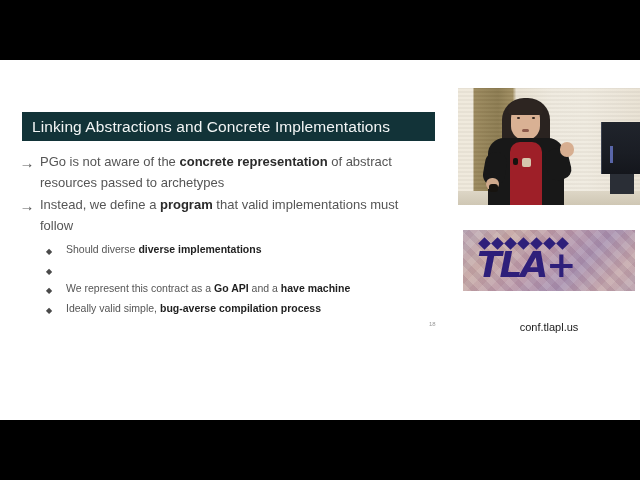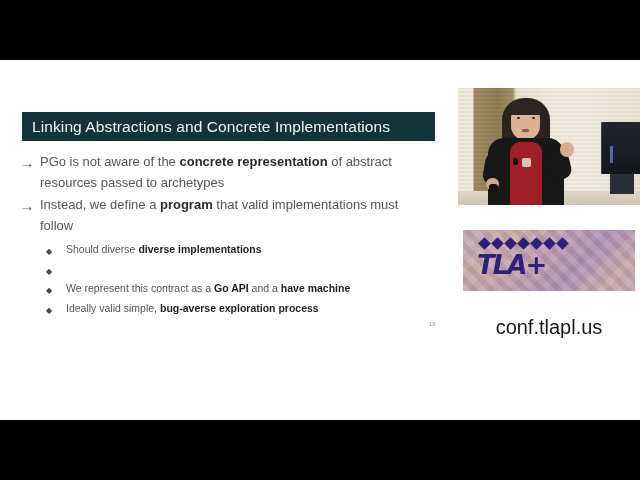--- a/index.html
+++ b/index.html
@@ -377,21 +377,21 @@
     width: 9px;
     height: 9px;
     background: #2e1f7a;
     transform: rotate(45deg);
   }
   #tlaplus-wordmark {
     position: absolute;
     left: 14px;
     top: 16px;
     font-family: "DejaVu Sans", sans-serif;
-    font-size: 26px;
+    font-size: 36px;
     font-weight: bold;
     font-style: italic;
     color: #2e1f7a;
     letter-spacing: -2px;
     line-height: 38px;
   }
 
   
   #date-block {
     position: absolute;
@@ -399,21 +399,21 @@
     top: 258px;
     width: 182px;
     text-align: center;
     color: #1a1a1a;
   }
   #date-line {
     font-size: 14.5px;
     line-height: 19px;
   }
   #url-line {
-    font-size: 20px;
+    font-size: 11px;
     line-height: 19px;
   }
 </style>
 </head>
 <body>
 
 <div id="video-frame">
 
   <div class="letterbox" id="letterbox-top"></div>
 
@@ -442,21 +442,21 @@
           </div>
           <div class="sub-item">
             <span class="sub-glyph">◆</span>
           </div>
           <div class="sub-item">
             <span class="sub-glyph">◆</span>
             <span class="sub-text"><span>We represent this contract as a </span><b>Go API</b><span> and a </span><b>have machine</b></span>
           </div>
           <div class="sub-item">
             <span class="sub-glyph">◆</span>
-            <span class="sub-text"><span>Ideally valid simple, </span><b>bug-averse exploration process</b></span>
+            <span class="sub-text"><span>Ideally valid simple, </span><b>bug-averse compilation process</b></span>
           </div>
         </div>
       </div>
 
       <div id="slide-number">18</div>
     </div>
 
     <div id="right-column">
 
       <div id="webcam">

